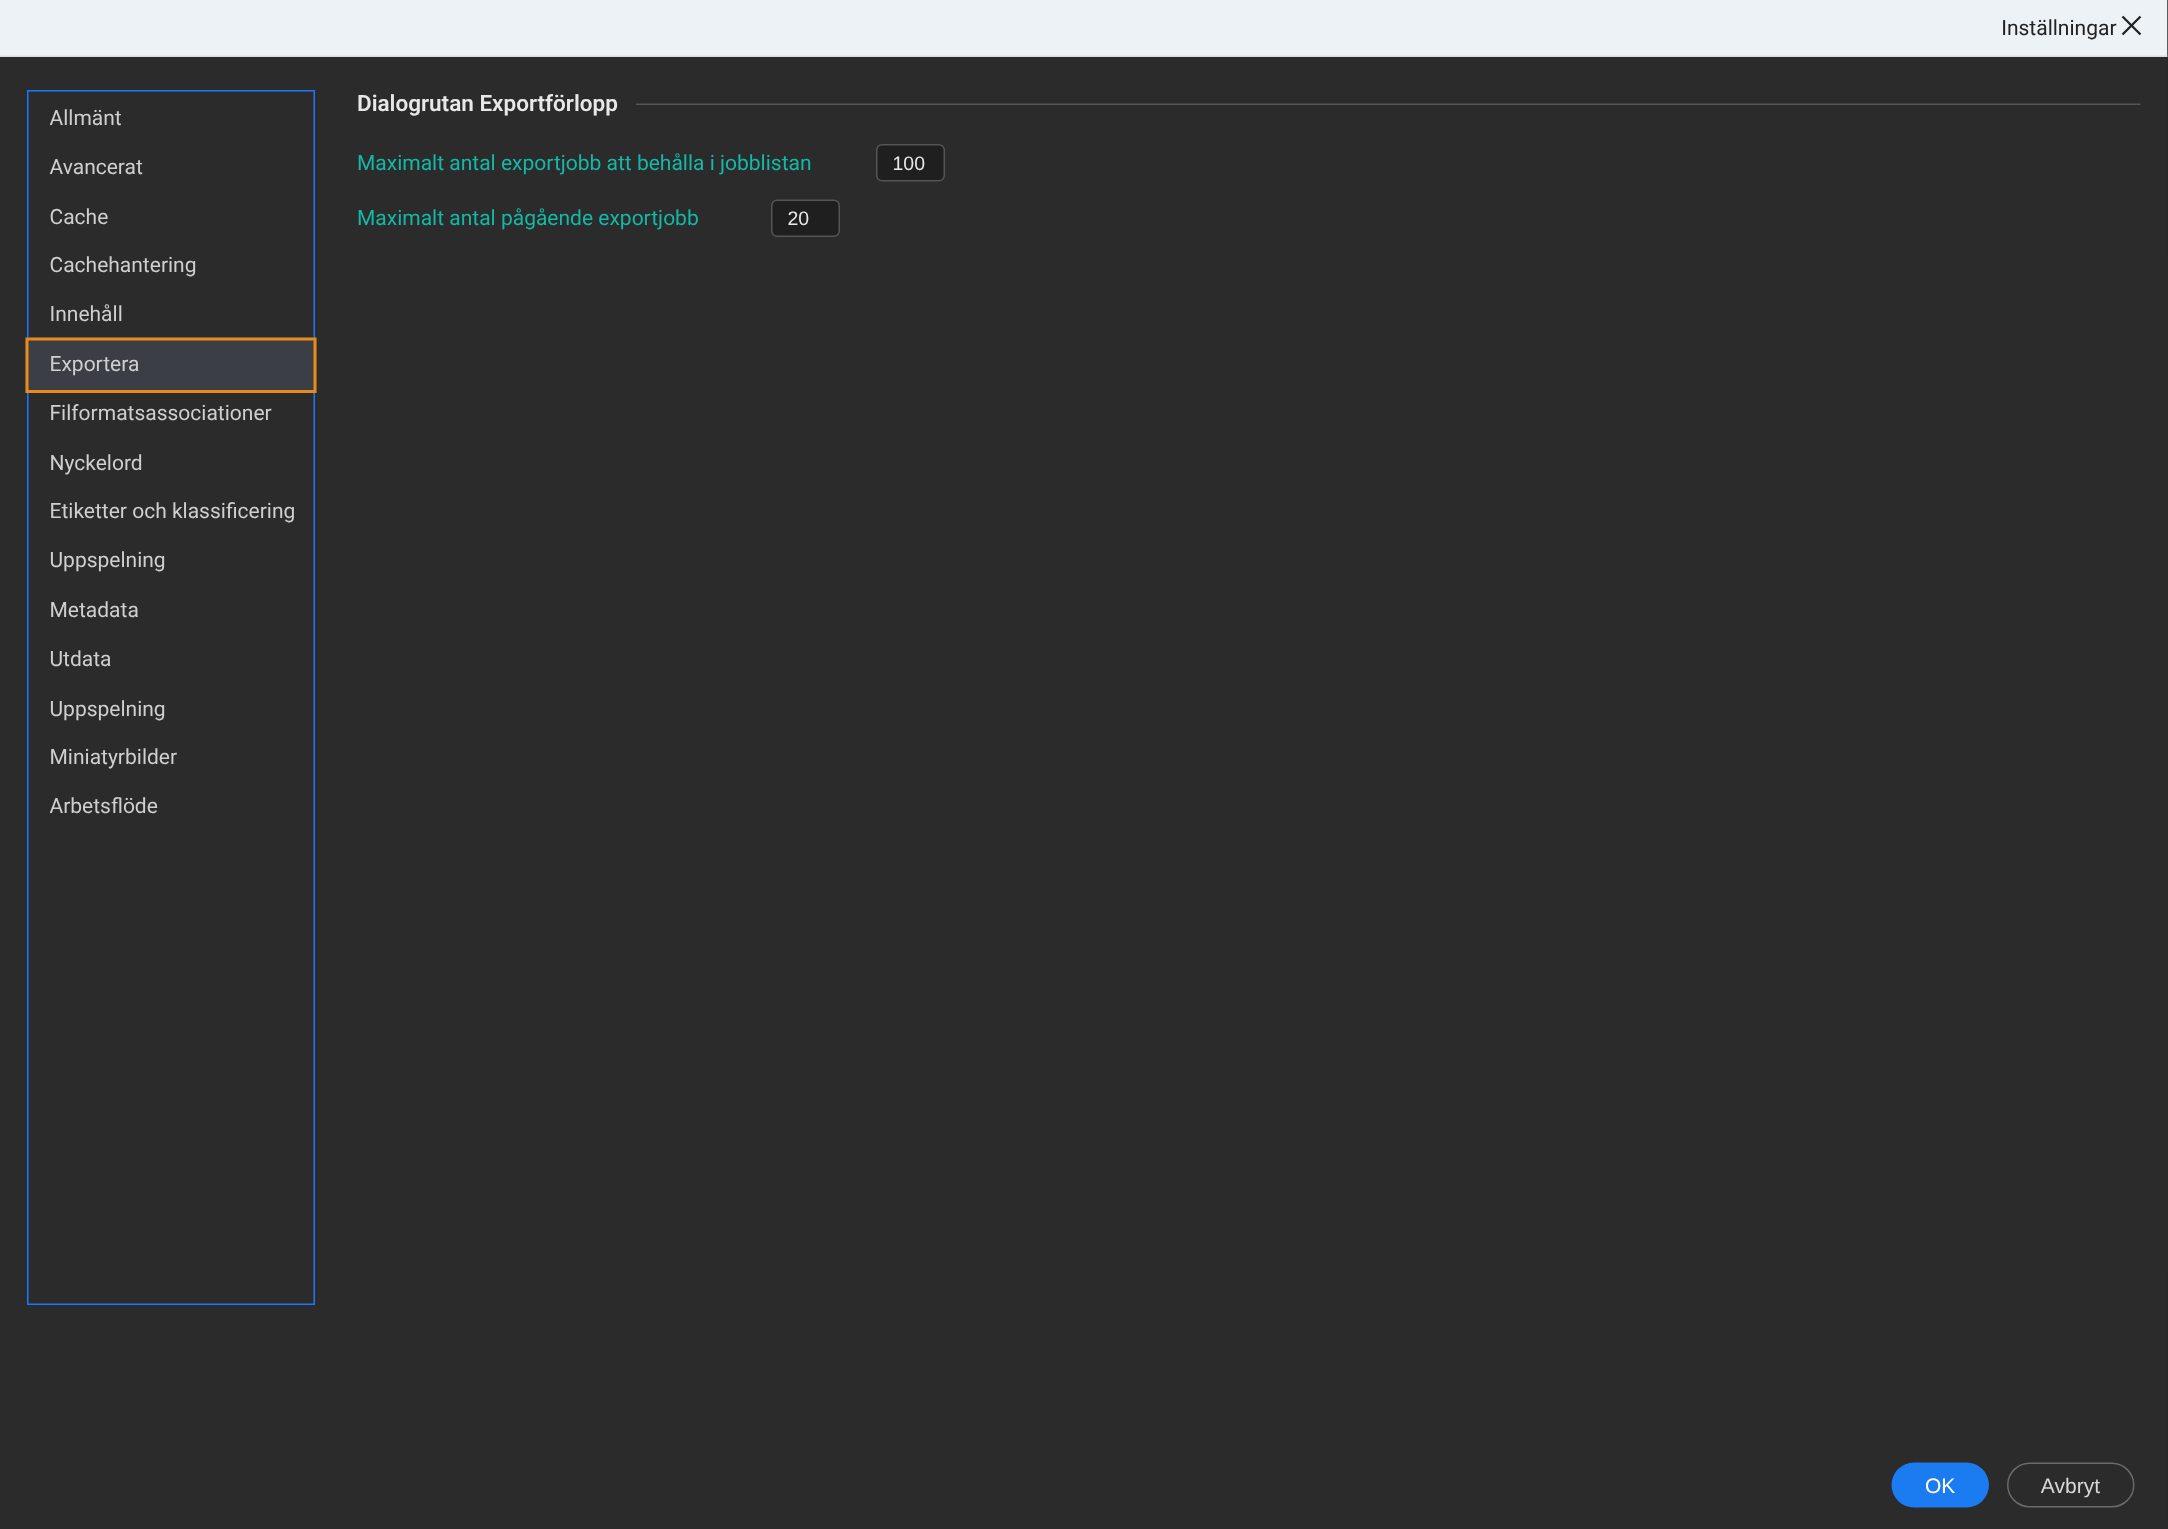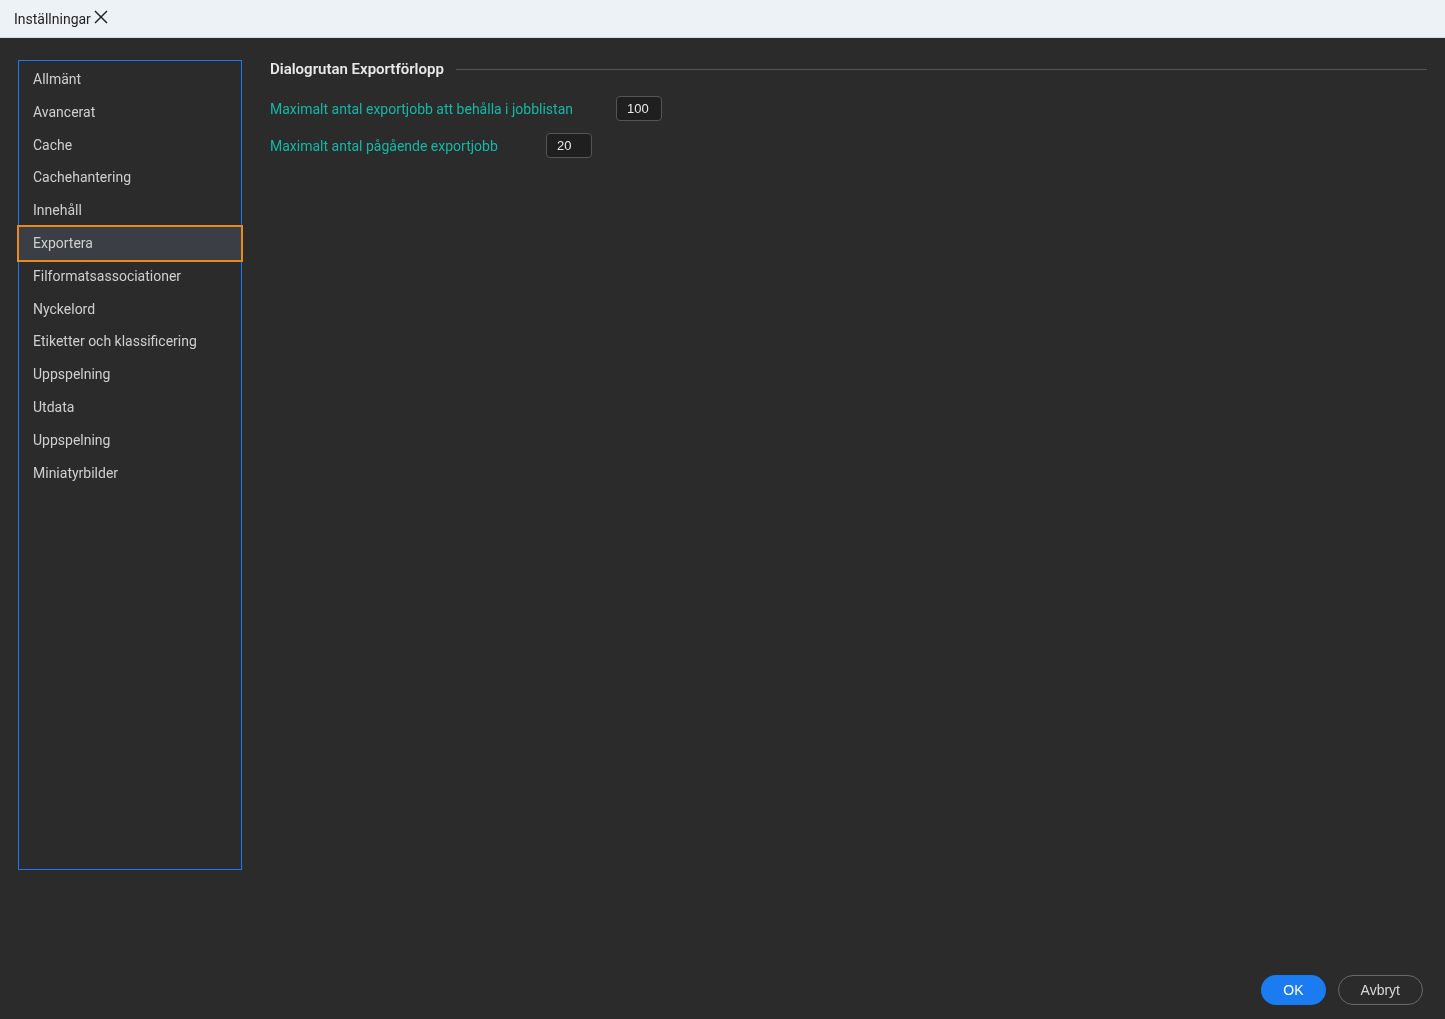--- a/index.html
+++ b/index.html
@@ -10,21 +10,21 @@
     height: 1019px;
     overflow: hidden;
     display: flex;
     flex-direction: column;
   }
   .titlebar {
     background: #edf2f7;
     height: 38px;
     display: flex;
     align-items: center;
-    justify-content: flex-start;
+    justify-content: flex-end;
     padding: 0 14px;
     color: #222;
     font-size: 14px;
     border-bottom: 1px solid #d8dde4;
   }
   .close-x {
     width: 20px;
     height: 20px;
     display: flex;
     align-items: center;
@@ -34,21 +34,21 @@
   .close-x svg { width: 14px; height: 14px; }
   .main {
     flex: 1;
     background: #2b2b2b;
     position: relative;
     padding: 22px 18px 0 18px;
     display: flex;
     gap: 28px;
   }
   .sidebar {
-    width: 224px;
+    width: 192px;
     height: 810px;
     border: 1px solid #1a78ff;
     background: #2b2b2b;
     display: flex;
     flex-direction: column;
     padding-top: 2px;
   }
   .sidebar-item {
     color: #cfcfcf;
     font-size: 14px;
@@ -151,23 +151,25 @@
       <div class="sidebar-item">Allmänt</div>
       <div class="sidebar-item">Avancerat</div>
       <div class="sidebar-item">Cache</div>
       <div class="sidebar-item">Cachehantering</div>
       <div class="sidebar-item">Innehåll</div>
       <div class="sidebar-item selected">Exportera</div>
       <div class="sidebar-item">Filformatsassociationer</div>
       <div class="sidebar-item">Nyckelord</div>
       <div class="sidebar-item">Etiketter och klassificering</div>
       <div class="sidebar-item">Uppspelning</div>
+      <div class="sidebar-item">Metadata</div>
       <div class="sidebar-item">Utdata</div>
       <div class="sidebar-item">Uppspelning</div>
       <div class="sidebar-item">Miniatyrbilder</div>
+      <div class="sidebar-item">Arbetsflöde</div>
     </div>
 
   <div class="content">
     <div class="section-header">
       <span class="section-title">Dialogrutan Exportförlopp</span>
       <div class="section-rule"></div>
     </div>
 
     <div class="field-row">
       <span class="field-label">Maximalt antal exportjobb att behålla i jobblistan</span>

